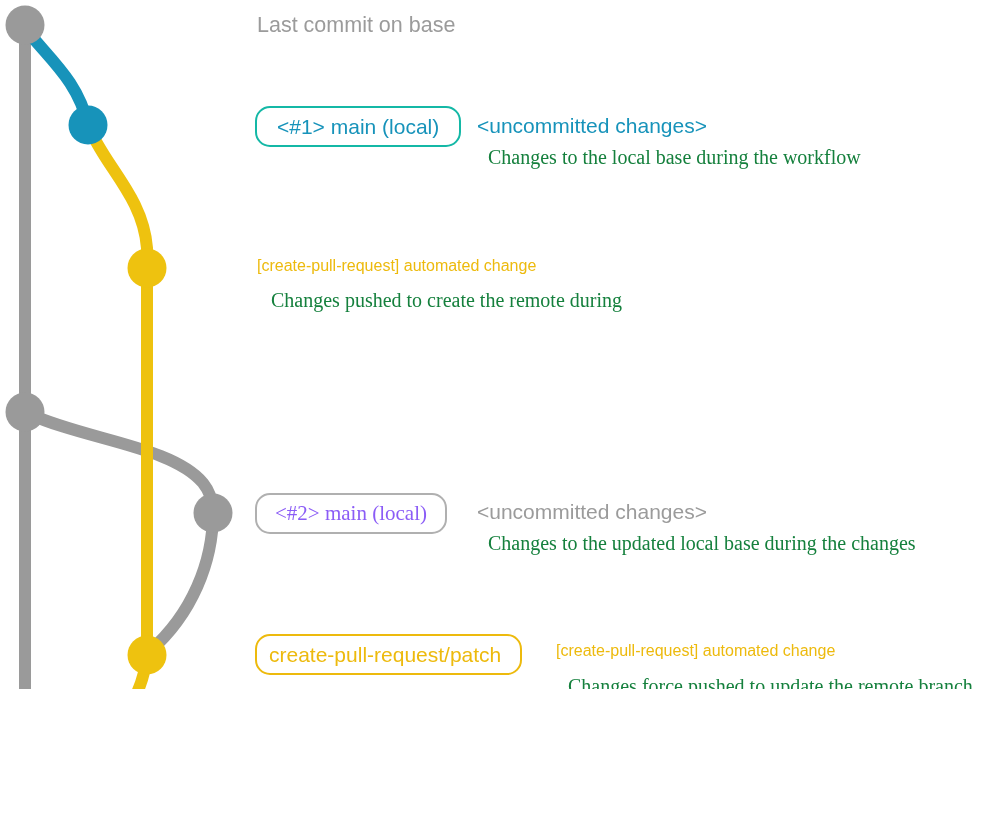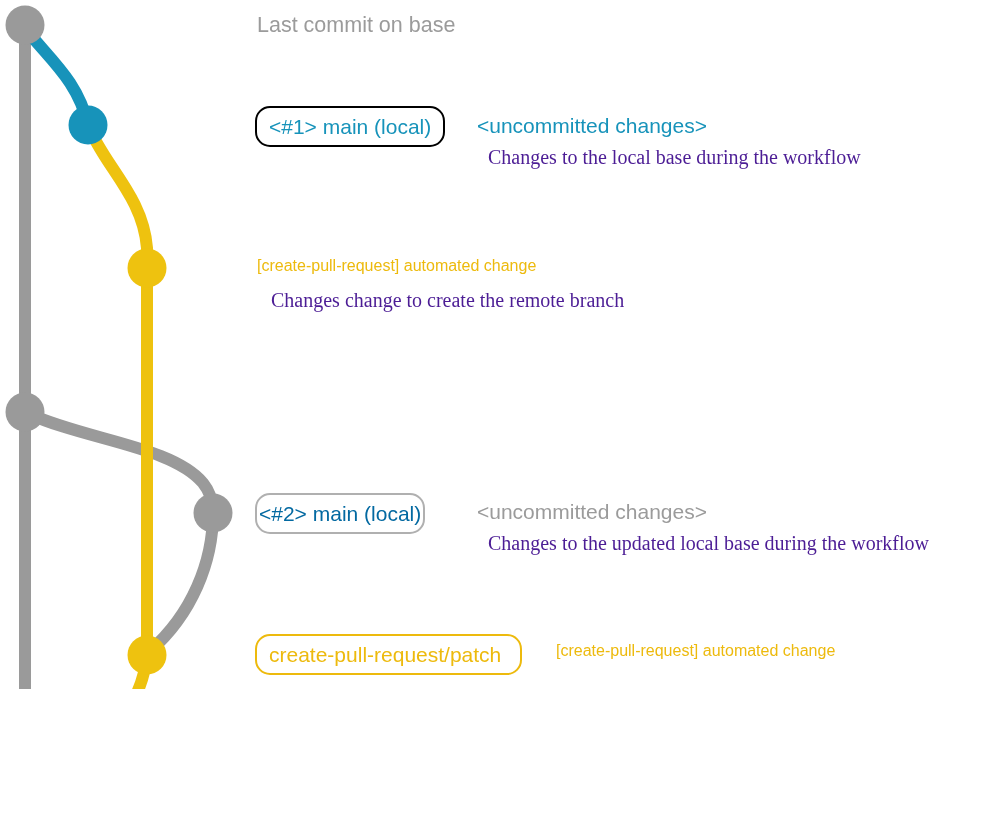--- a/index.html
+++ b/index.html
@@ -6,28 +6,28 @@
   #stage{
     position:relative;width:981px;height:689px;background:#ffffff;
     font-family:"Liberation Sans",sans-serif;overflow:hidden;
   }
   #graph-svg{position:absolute;left:0;top:0;}
   .abs{position:absolute;line-height:1;white-space:nowrap;}
   .gray-label{color:#9b9b9b;font-size:21.5px;}
   .blue-text{color:#1793ba;font-size:21px;}
   .yellow-heading{color:#edba0d;font-size:16px;}
   .note{
-    font-family:"Liberation Serif",serif;color:#4c1d95;font-size:20px;
+    font-family:"Liberation Serif",serif;color:#15803d;font-size:20px;
   }
   .badge{
     display:inline-flex;align-items:center;justify-content:center;
     border-radius:15px;font-size:21px;background:#ffffff;
   }
-  .badge-blue{border:2px solid #000000;color:#1793ba;padding:8px 12px;}
-  .badge-gray{border:2px solid #b0b0b0;color:#0369a1;padding:8px 2px;}
+  .badge-blue{border:2px solid #14b8a6;color:#1793ba;padding:8px 20px;}
+  .badge-gray{border:2px solid #b0b0b0;color:#8b5cf6;padding:8px 18px;font-family:Liberation Serif, serif;}
   .badge-yellow{border:2px solid #edba0d;color:#edba0d;padding:8px 19px;}
   .badge-main{border:2px solid #b0b0b0;color:#9b9b9b;padding:7px 15px;font-size:21px;}
 </style>
 </head>
 <body>
 
 <div id="stage">
 
   <svg id="graph-svg" width="240" height="827" viewBox="0 0 240 827">
 
@@ -51,25 +51,26 @@
     <circle cx="25" cy="797" r="19.5" fill="#9a9a9a"></circle>
   </svg>
 
   <div class="abs gray-label" style="left:257px;top:15px;">Last commit on base</div>
 
   <div class="abs badge badge-blue" style="left:255px;top:106px;">&lt;#1&gt; main (local)</div>
   <div class="abs blue-text" style="left:477px;top:115px;">&lt;uncommitted changes&gt;</div>
   <div class="abs note" style="left:488px;top:147px;">Changes to the local base during the workflow</div>
 
   <div class="abs yellow-heading" style="left:257px;top:258px;">[create-pull-request] automated change</div>
-  <div class="abs note" style="left:271px;top:290px;">Changes change to create the remote branch</div>
+  <div class="abs note" style="left:271px;top:290px;">Changes pushed to create the remote during</div>
 
 
   <div class="abs badge badge-gray" style="left:255px;top:493px;">&lt;#2&gt; main (local)</div>
   <div class="abs gray-label" style="left:477px;top:501px;font-size:21px;">&lt;uncommitted changes&gt;</div>
-  <div class="abs note" style="left:488px;top:533px;">Changes to the updated local base during the workflow</div>
+  <div class="abs note" style="left:488px;top:533px;">Changes to the updated local base during the changes</div>
 
   <div class="abs badge badge-yellow" style="left:255px;top:634px;padding-left:12px;">create-pull-request/patch</div>
   <div class="abs yellow-heading" style="left:556px;top:643px;">[create-pull-request] automated change</div>
+  <div class="abs note" style="left:568px;top:676px;">Changes force pushed to update the remote branch</div>
 
   <div class="abs badge badge-main" style="left:255px;top:805px;">main</div>
 
 </div>
 
 </body></html>

